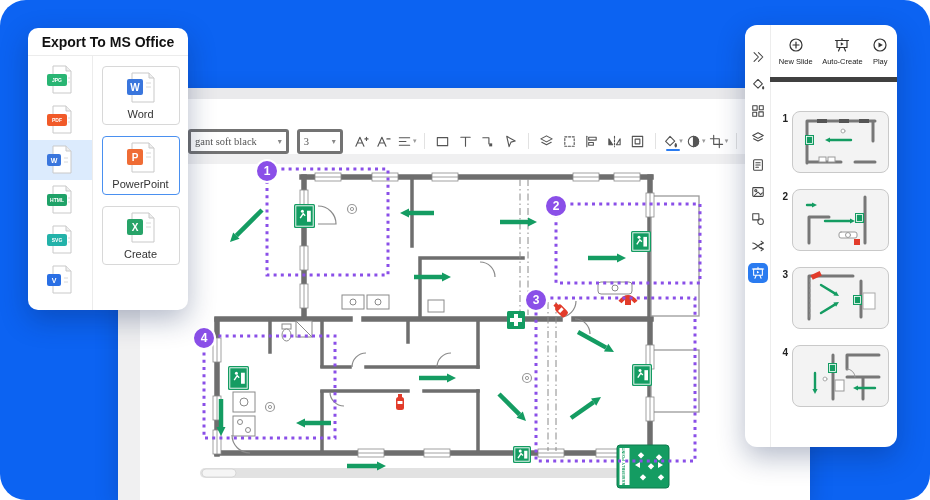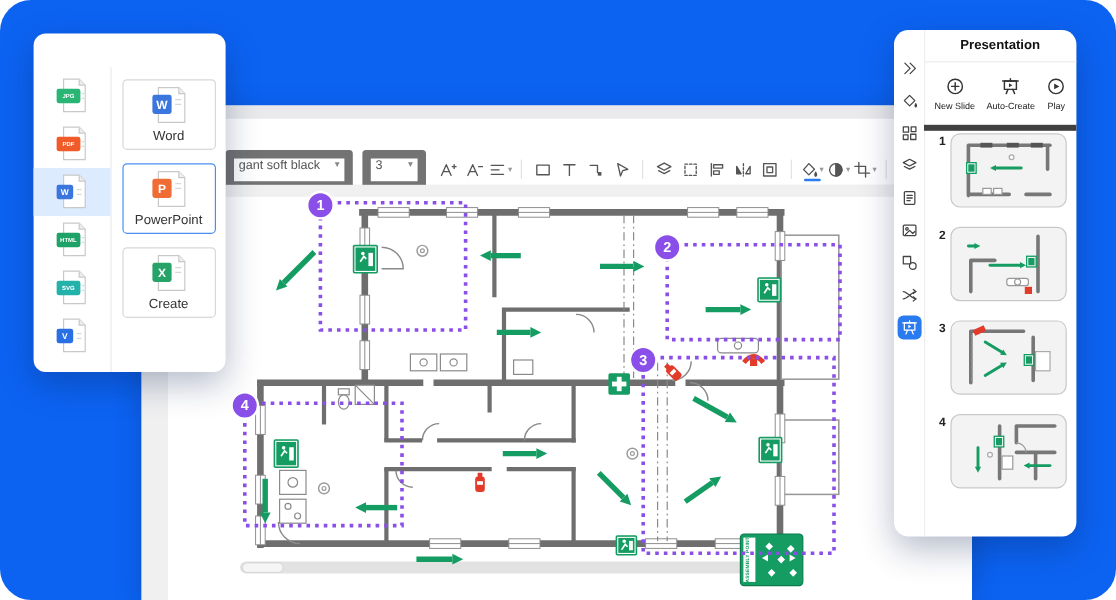--- a/index.html
+++ b/index.html
@@ -4,21 +4,21 @@
 <style>
   html,body{margin:0;padding:0;background:#fff;font-family:"Liberation Sans",sans-serif;}
   #stage{position:relative;width:930px;height:500px;overflow:hidden;background:#fff;}
   .bg-blue{position:absolute;inset:0;border-radius:26px;}
   
   .window{position:absolute;left:118px;top:88px;width:692px;height:412px;background:#fff;border-radius:8px 8px 0 0;box-shadow:0 6px 22px rgba(10,30,80,.25);}
   .titlebar{position:absolute;left:0;top:0;right:0;height:11px;background:#eaeaec;border-radius:8px 8px 0 0;}
   .menubar{position:absolute;left:0;top:11px;right:0;height:28px;display:flex;align-items:center;padding-left:82px;gap:27px;border-bottom:1px solid #ededed;background:#fff;}
   .menubar span{font-size:12.5px;color:#3d3d3d;cursor:default;}
   .toolbar{position:absolute;left:0;top:40px;right:0;height:26px;display:flex;align-items:center;padding-left:70px;gap:2px;background:#fff;border-bottom:1px solid #e4e4e4;}
-  .combo{height:19px;border:7px solid #737373;border-radius:3px;display:flex;font-size:10.5px;color:#555;padding:0 4px;background:#fff;margin-right:6px;white-space:nowrap;overflow:hidden;}
+  .combo{height:19px;border:3px solid #737373;border-radius:3px;display:flex;align-items:center;font-size:10.5px;color:#555;padding:0 4px;background:#fff;margin-right:6px;white-space:nowrap;overflow:hidden;font-family:Liberation Serif, serif;}
   .combo .caret{margin-left:auto;padding-left:6px;font-size:8px;color:#888;}
   .fontbox{width:92px;}
   .sizebox{width:34px;}
   .tbtn{position:relative;width:22px;height:22px;display:flex;align-items:center;justify-content:center;color:#555;}
   .tbtn svg{width:15px;height:15px;}
   .tbtn .under{position:absolute;left:3px;right:3px;bottom:1px;height:2px;border-radius:1px;}
   .tbtn .car{font-size:7px;color:#999;margin-left:1px;}
   .tsep{width:1px;height:16px;background:#e2e2e2;margin:0 5px;}
   .canvas-area{position:absolute;left:0;top:66px;right:0;bottom:0;background:#f0f0f1;}
   .page{position:absolute;left:22px;top:10px;right:0;bottom:0;background:#fff;}
@@ -418,20 +418,21 @@
                 <circle cx="204" cy="338" r="11" fill="#8a4fe8" stroke="#fff" stroke-width="2"></circle>
                 <text x="204" y="342" font-size="12" font-weight="bold" fill="#fff" text-anchor="middle" font-family="Liberation Sans,sans-serif">4</text>
               </g>
             </g>
           </g>
     </svg>
   </div>
 </div>
 
 <div class="export-panel">
+  <div class="export-title">Export To MS Office</div>
   <div class="export-body">
     <div class="fmt-col" id="fmtcol">
           <div class="fmt-item">
             <svg width="26" height="30" viewBox="0 0 26 30">
               <path d="M6,1 H19 L24,6 V28 H6 Z" fill="#fff" stroke="#c9c9c9"></path>
               <path d="M19,1 V6 H24" fill="#eee" stroke="#c9c9c9"></path>
               <path d="M23,13 h-2 M23,17 h-2" stroke="#d8d8d8"></path>
               <rect x="0" y="9" width="20" height="12" rx="2" fill="#29b573"></rect>
               <text x="10" y="16.8" font-size="5" font-weight="bold" fill="#fff" text-anchor="middle" font-family="Liberation Sans,sans-serif">JPG</text>
             </svg>
@@ -572,21 +573,20 @@
         <div class="rail-ic sel" style="background: rgb(42, 123, 240);">
           <svg viewBox="0 0 16 16" fill="none" stroke="currentColor" stroke-width="1.2" stroke-linecap="round" stroke-linejoin="round">
             <path d="M1.5,3.5 H14.5"></path>
             <rect x="3" y="3.5" width="10" height="7"></rect>
             <path d="M6,10.5 L4.5,14 M10,10.5 L11.5,14 M8,1.5 V3.5"></path>
             <path d="M6.8,5.3 L9.6,7 L6.8,8.7 Z" fill="currentColor" stroke="none"></path>
           </svg>
         </div>
       </div>
   <div class="pres-main">
-    <div class="pres-title">Presentation</div>
     <div class="pres-btns" id="presbtns">
           <div class="pbtn">
             <svg viewBox="0 0 16 16" fill="none" stroke="currentColor" stroke-width="1.2" stroke-linecap="round" stroke-linejoin="round">
               <circle cx="8" cy="8" r="6"></circle>
               <path d="M8,5 V11 M5,8 H11"></path>
             </svg>
             <span class="plbl">New Slide</span>
           </div>
           <div class="pbtn">
             <svg viewBox="0 0 16 16" fill="none" stroke="currentColor" stroke-width="1.2" stroke-linecap="round" stroke-linejoin="round">

